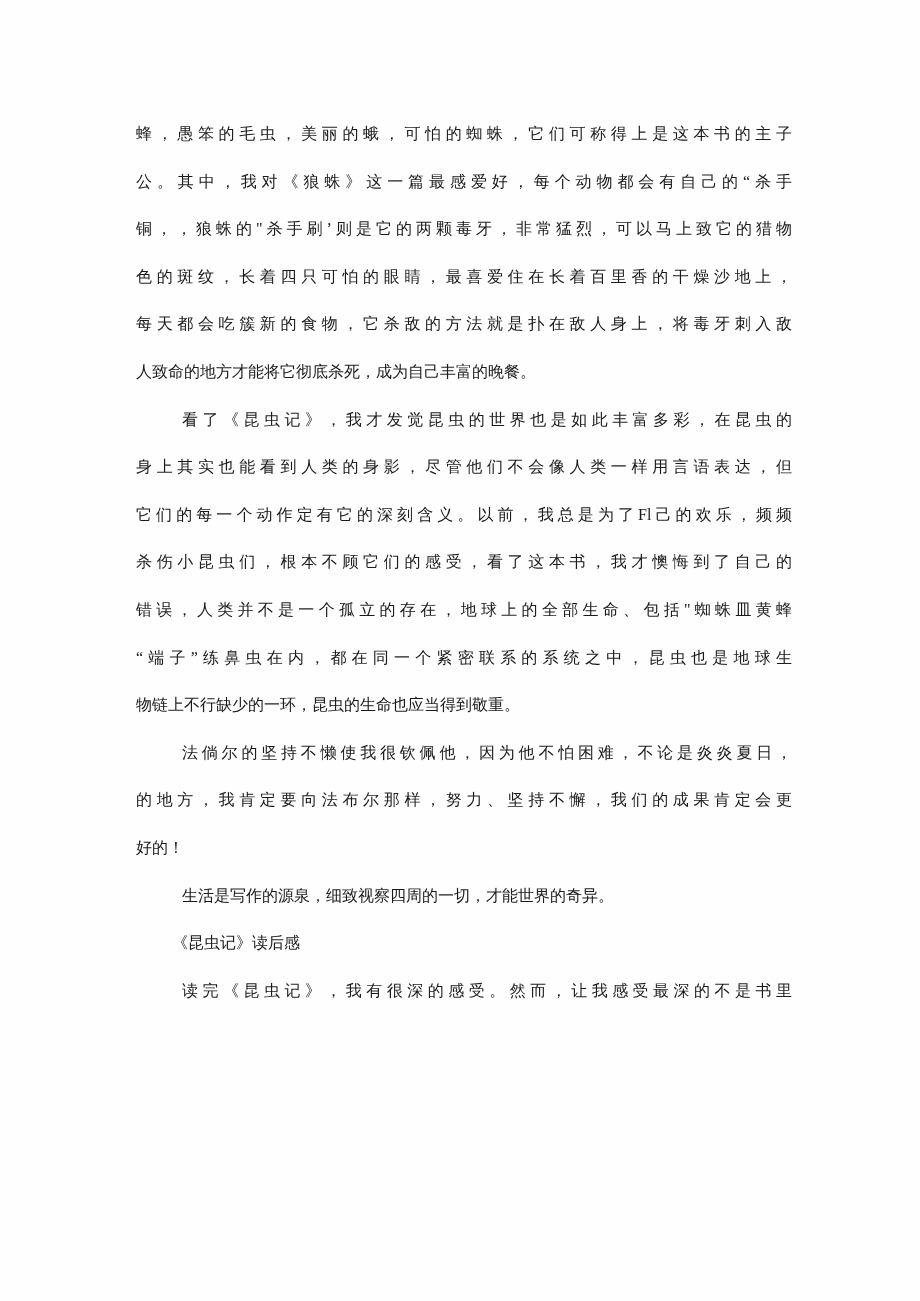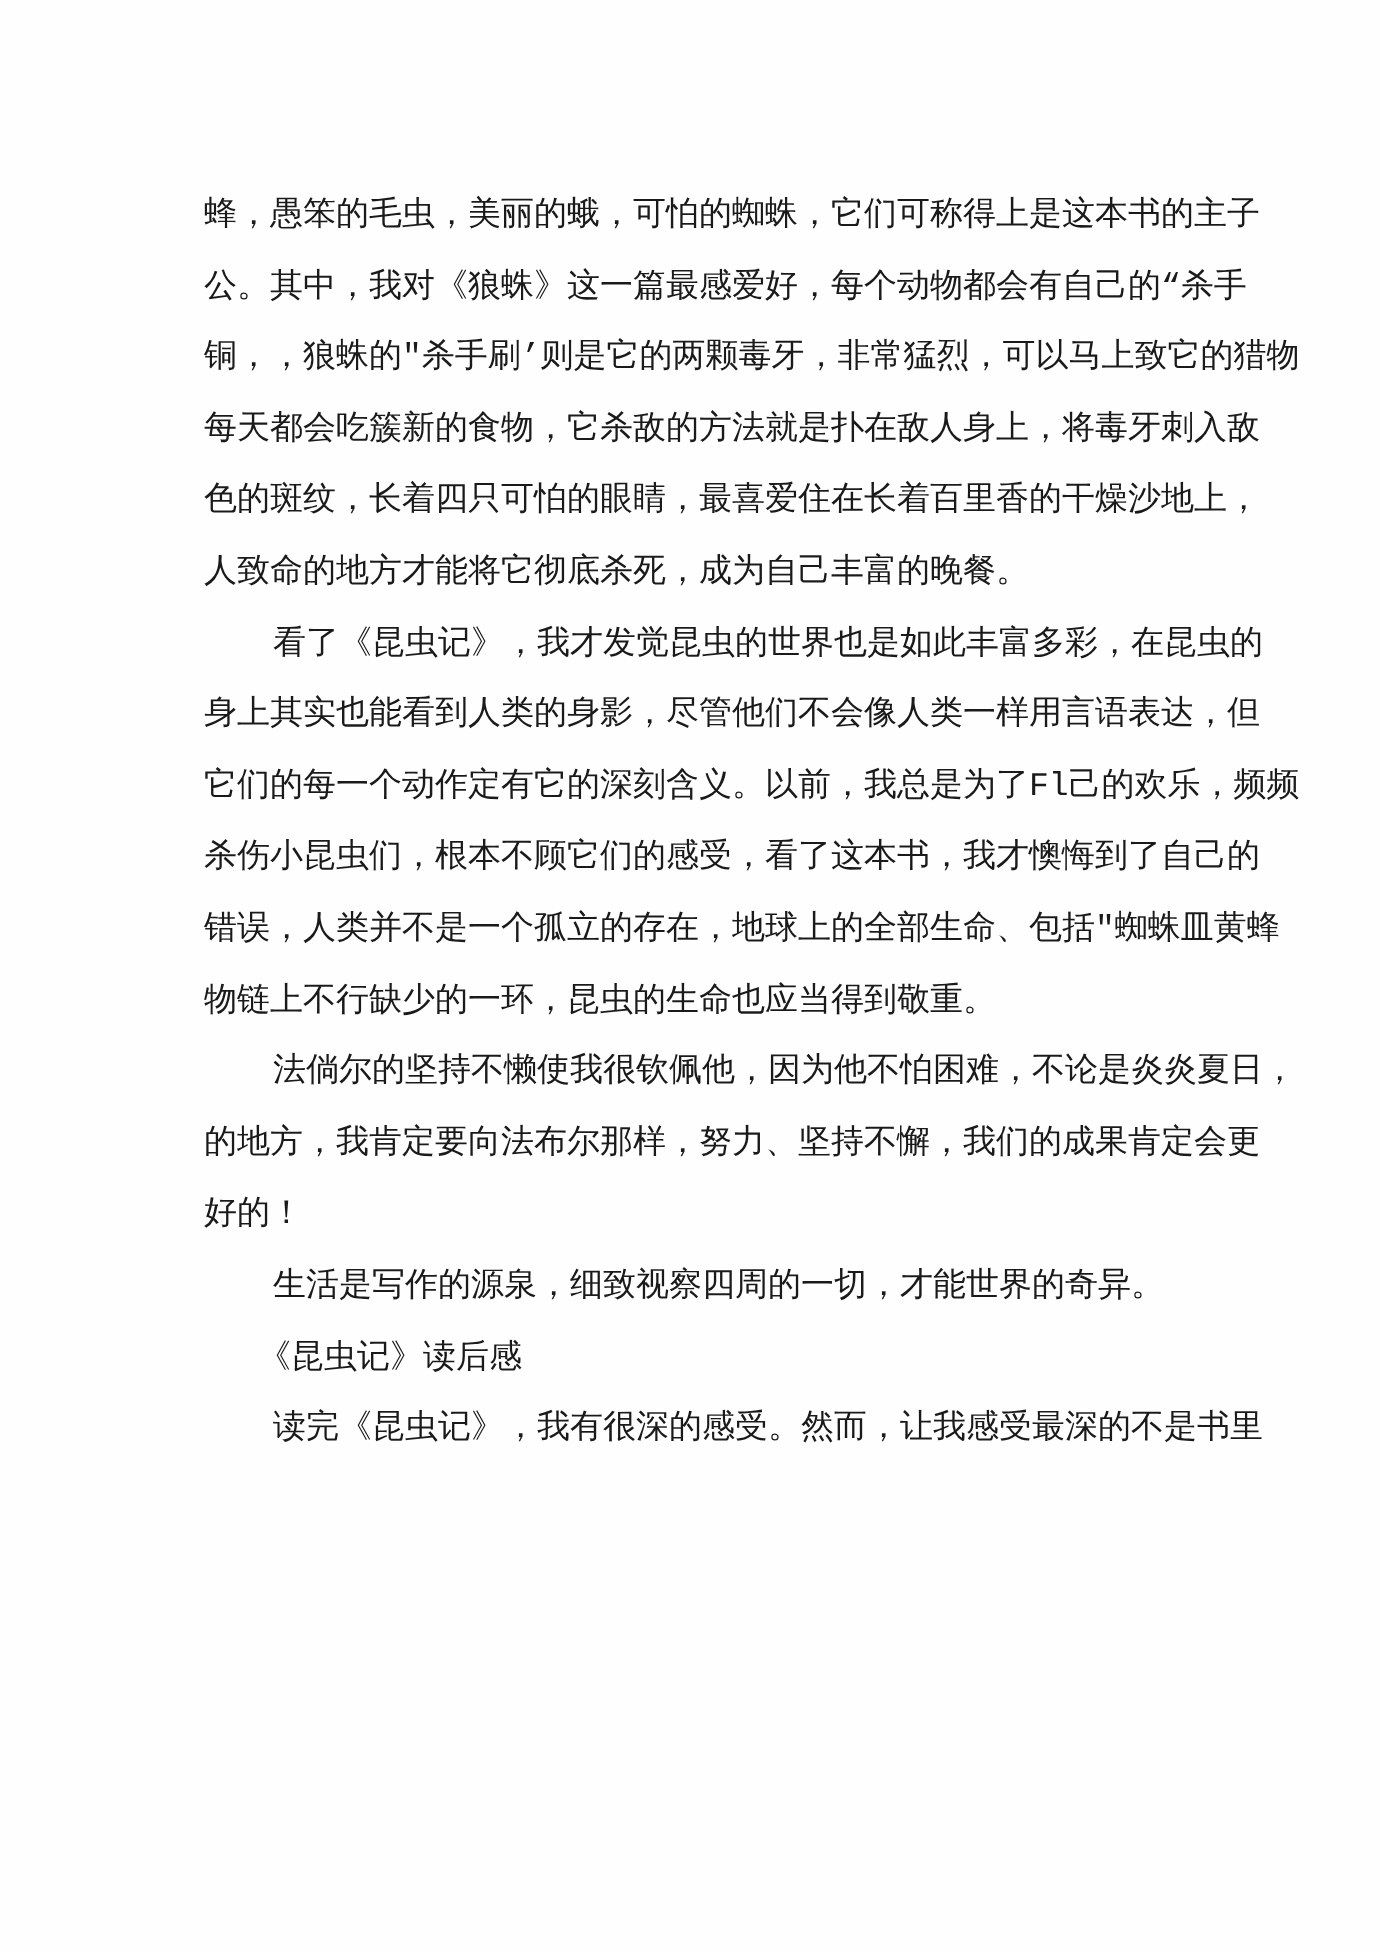--- a/index.html
+++ b/index.html
@@ -1,53 +1,54 @@
 <!DOCTYPE html>
 <html><head>
 <meta charset="utf-8">
 <style>
   html, body { margin: 0; padding: 0; background: #ffffff; }
   body { width: 920px; height: 1301px; position: relative; overflow: hidden; }
   .page {
     position: absolute; left: 0; top: 0; width: 920px; height: 1301px; background: #fefefe;
   }
   .text-block {
-    position: absolute; left: 136px; top: 120px; width: 656px;
-    font-family: Liberation Mono, monospace;
-    font-size: 22px; color: #1a1a1a;
+    position: absolute; left: 136px; top: 110px; width: 656px;
+    font-family: Liberation Serif, serif;
+    font-size: 16px; color: #1a1a1a;
   }
   .line {
     display: block; height: 47.6px; line-height: 47.6px; white-space: nowrap;
     text-align: justify; text-align-last: justify;
   }
   .line.last { text-align-last: left; }
   .line.indent { padding-left: 46px; }
   .line.indent-title { padding-left: 36px; text-align-last: left; }
 </style>
 </head>
 <body>
 
 <div class="page">
   <div class="text-block">
 
     <div>
       <span class="line">蜂，愚笨的毛虫，美丽的蛾，可怕的蜘蛛，它们可称得上是这本书的主子</span>
       <span class="line">公。其中，我对《狼蛛》这一篇最感爱好，每个动物都会有自己的“杀手</span>
       <span class="line">铜，，狼蛛的"杀手刷’则是它的两颗毒牙，非常猛烈，可以马上致它的猎物</span>
+      <span class="line">色的斑纹，长着四只可怕的眼睛，最喜爱住在长着百里香的干燥沙地上，</span>
       <span class="line">每天都会吃簇新的食物，它杀敌的方法就是扑在敌人身上，将毒牙刺入敌</span>
-      <span class="line">色的斑纹，长着四只可怕的眼睛，最喜爱住在长着百里香的干燥沙地上，</span>
       <span class="line last">人致命的地方才能将它彻底杀死，成为自己丰富的晚餐。</span>
     </div>
 
     <div>
       <span class="line indent">看了《昆虫记》，我才发觉昆虫的世界也是如此丰富多彩，在昆虫的</span>
       <span class="line">身上其实也能看到人类的身影，尽管他们不会像人类一样用言语表达，但</span>
       <span class="line">它们的每一个动作定有它的深刻含义。以前，我总是为了Fl己的欢乐，频频</span>
       <span class="line">杀伤小昆虫们，根本不顾它们的感受，看了这本书，我才懊悔到了自己的</span>
       <span class="line">错误，人类并不是一个孤立的存在，地球上的全部生命、包括"蜘蛛皿黄蜂</span>
+      <span class="line">“端子”练鼻虫在内，都在同一个紧密联系的系统之中，昆虫也是地球生</span>
       <span class="line last">物链上不行缺少的一环，昆虫的生命也应当得到敬重。</span>
     </div>
 
     <div>
       <span class="line indent">法倘尔的坚持不懒使我很钦佩他，因为他不怕困难，不论是炎炎夏日，</span>
       <span class="line">的地方，我肯定要向法布尔那样，努力、坚持不懈，我们的成果肯定会更</span>
       <span class="line last">好的！</span>
     </div>
 
     <div>

